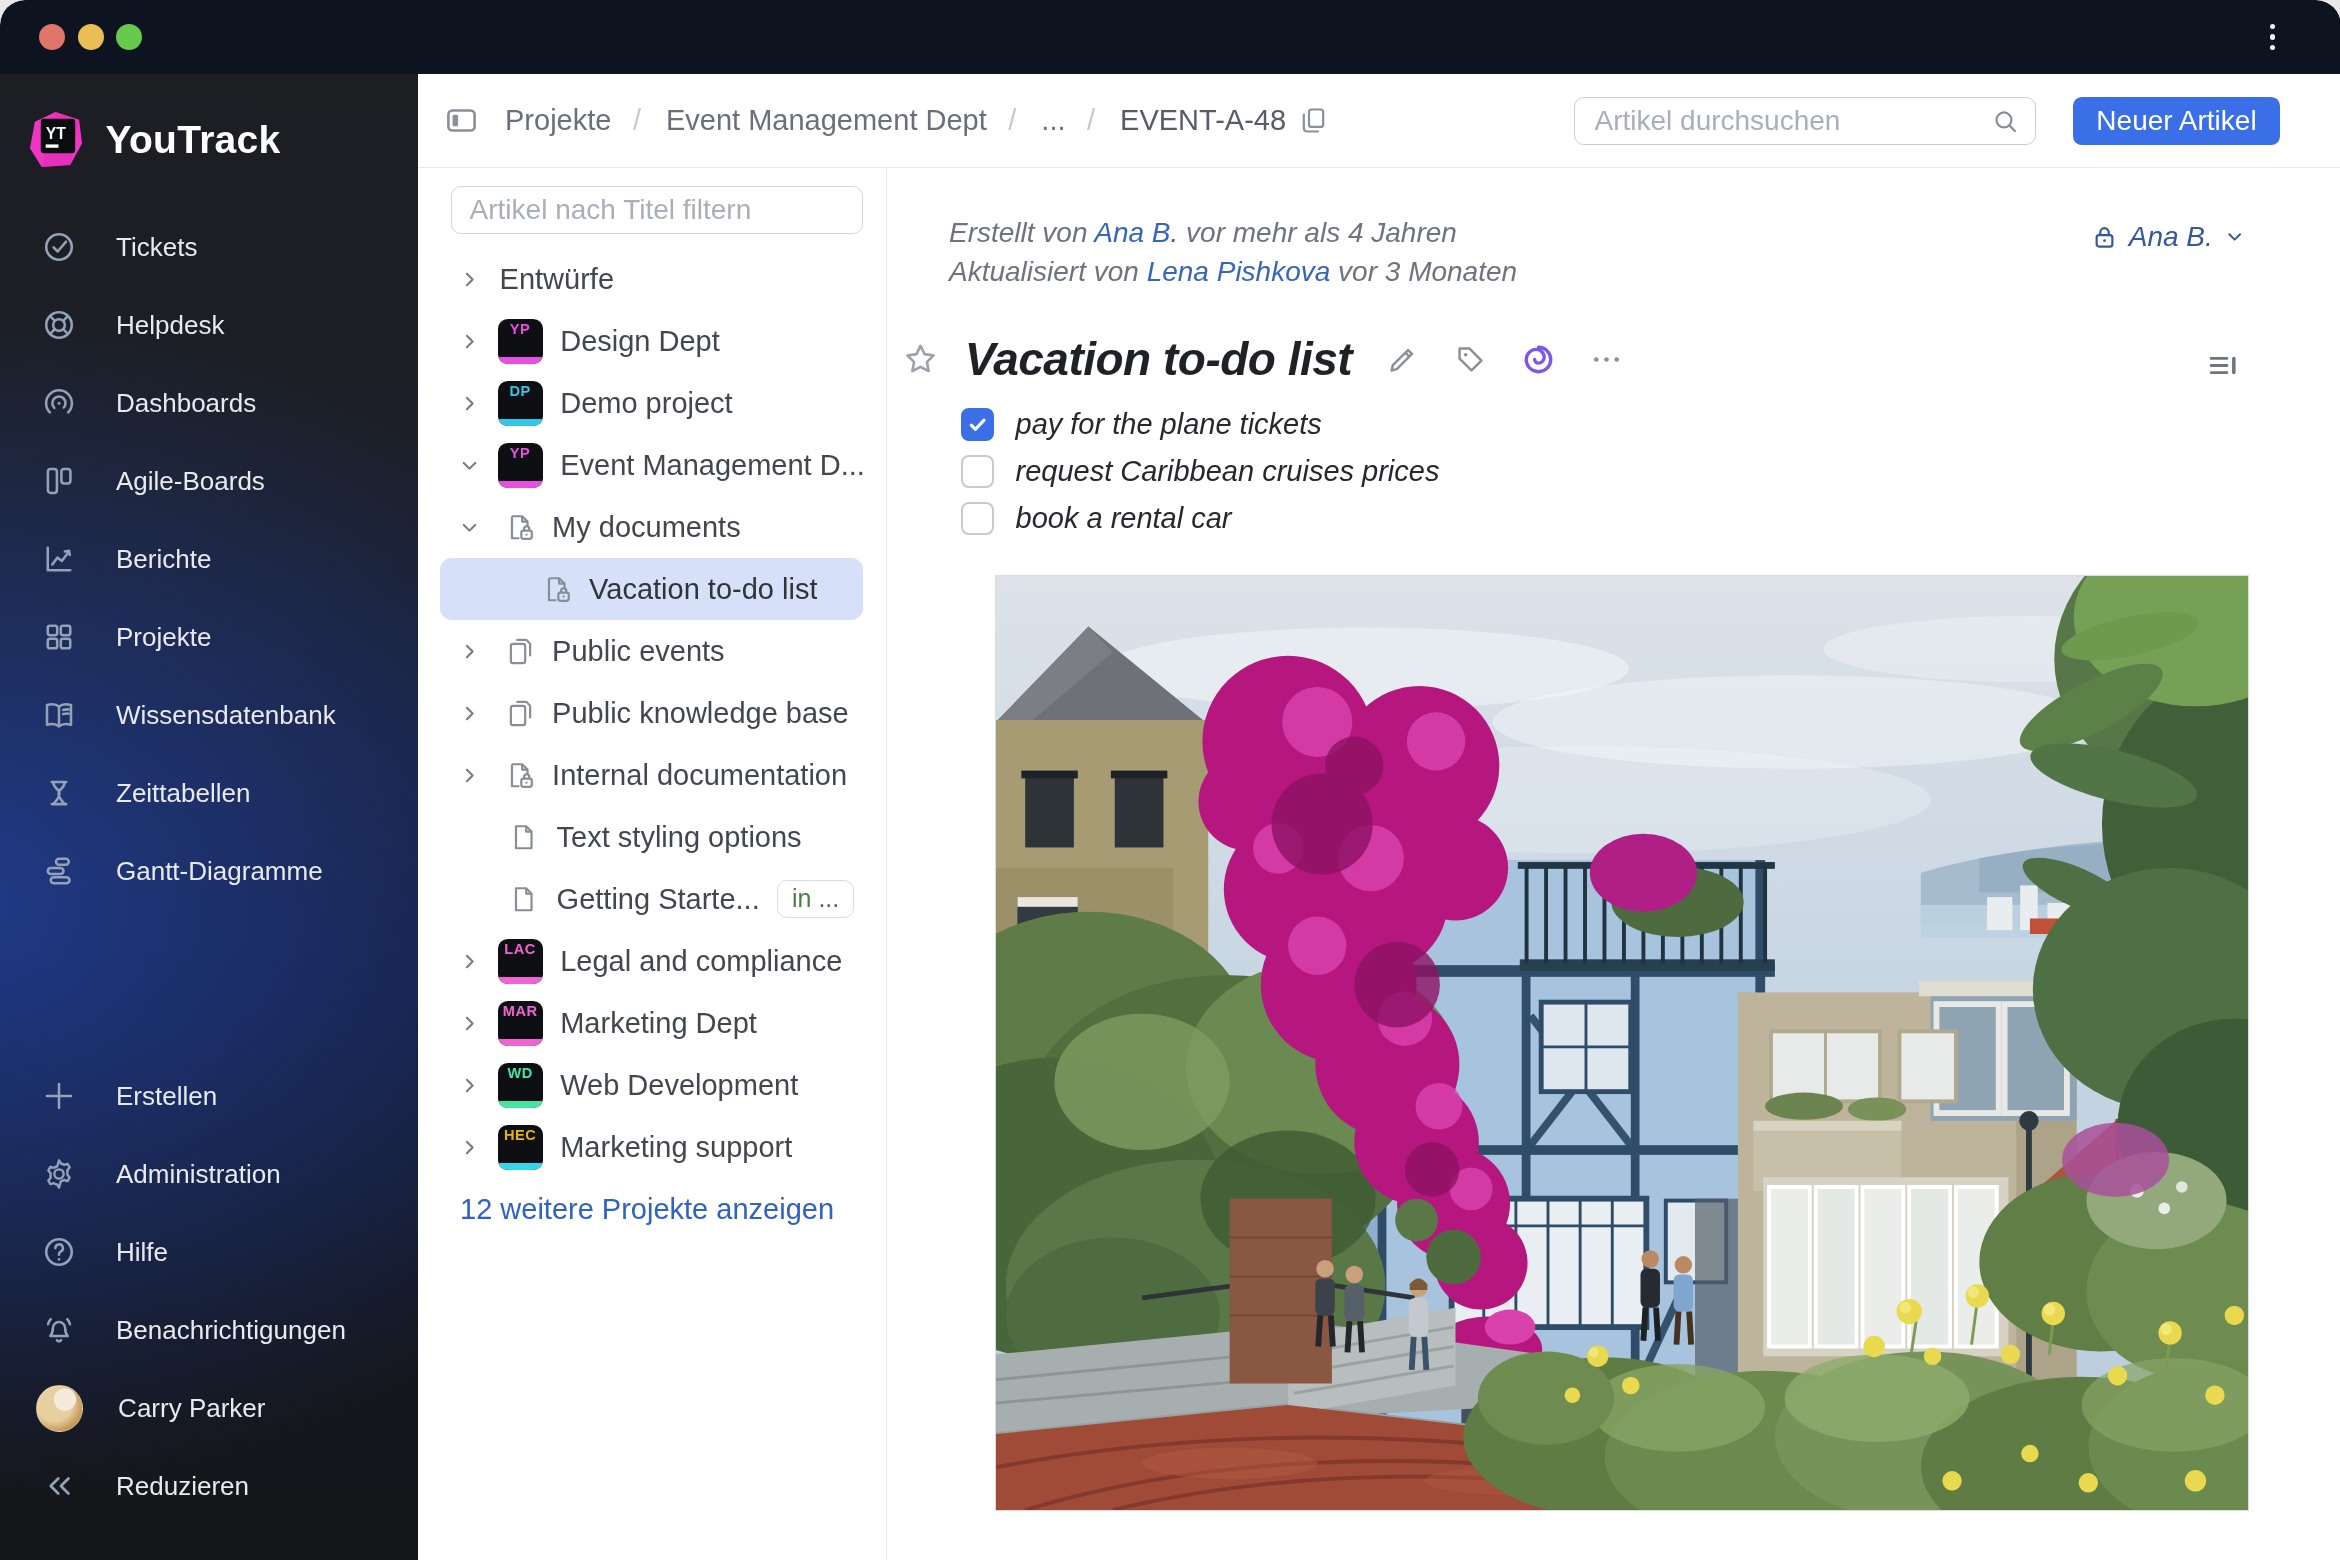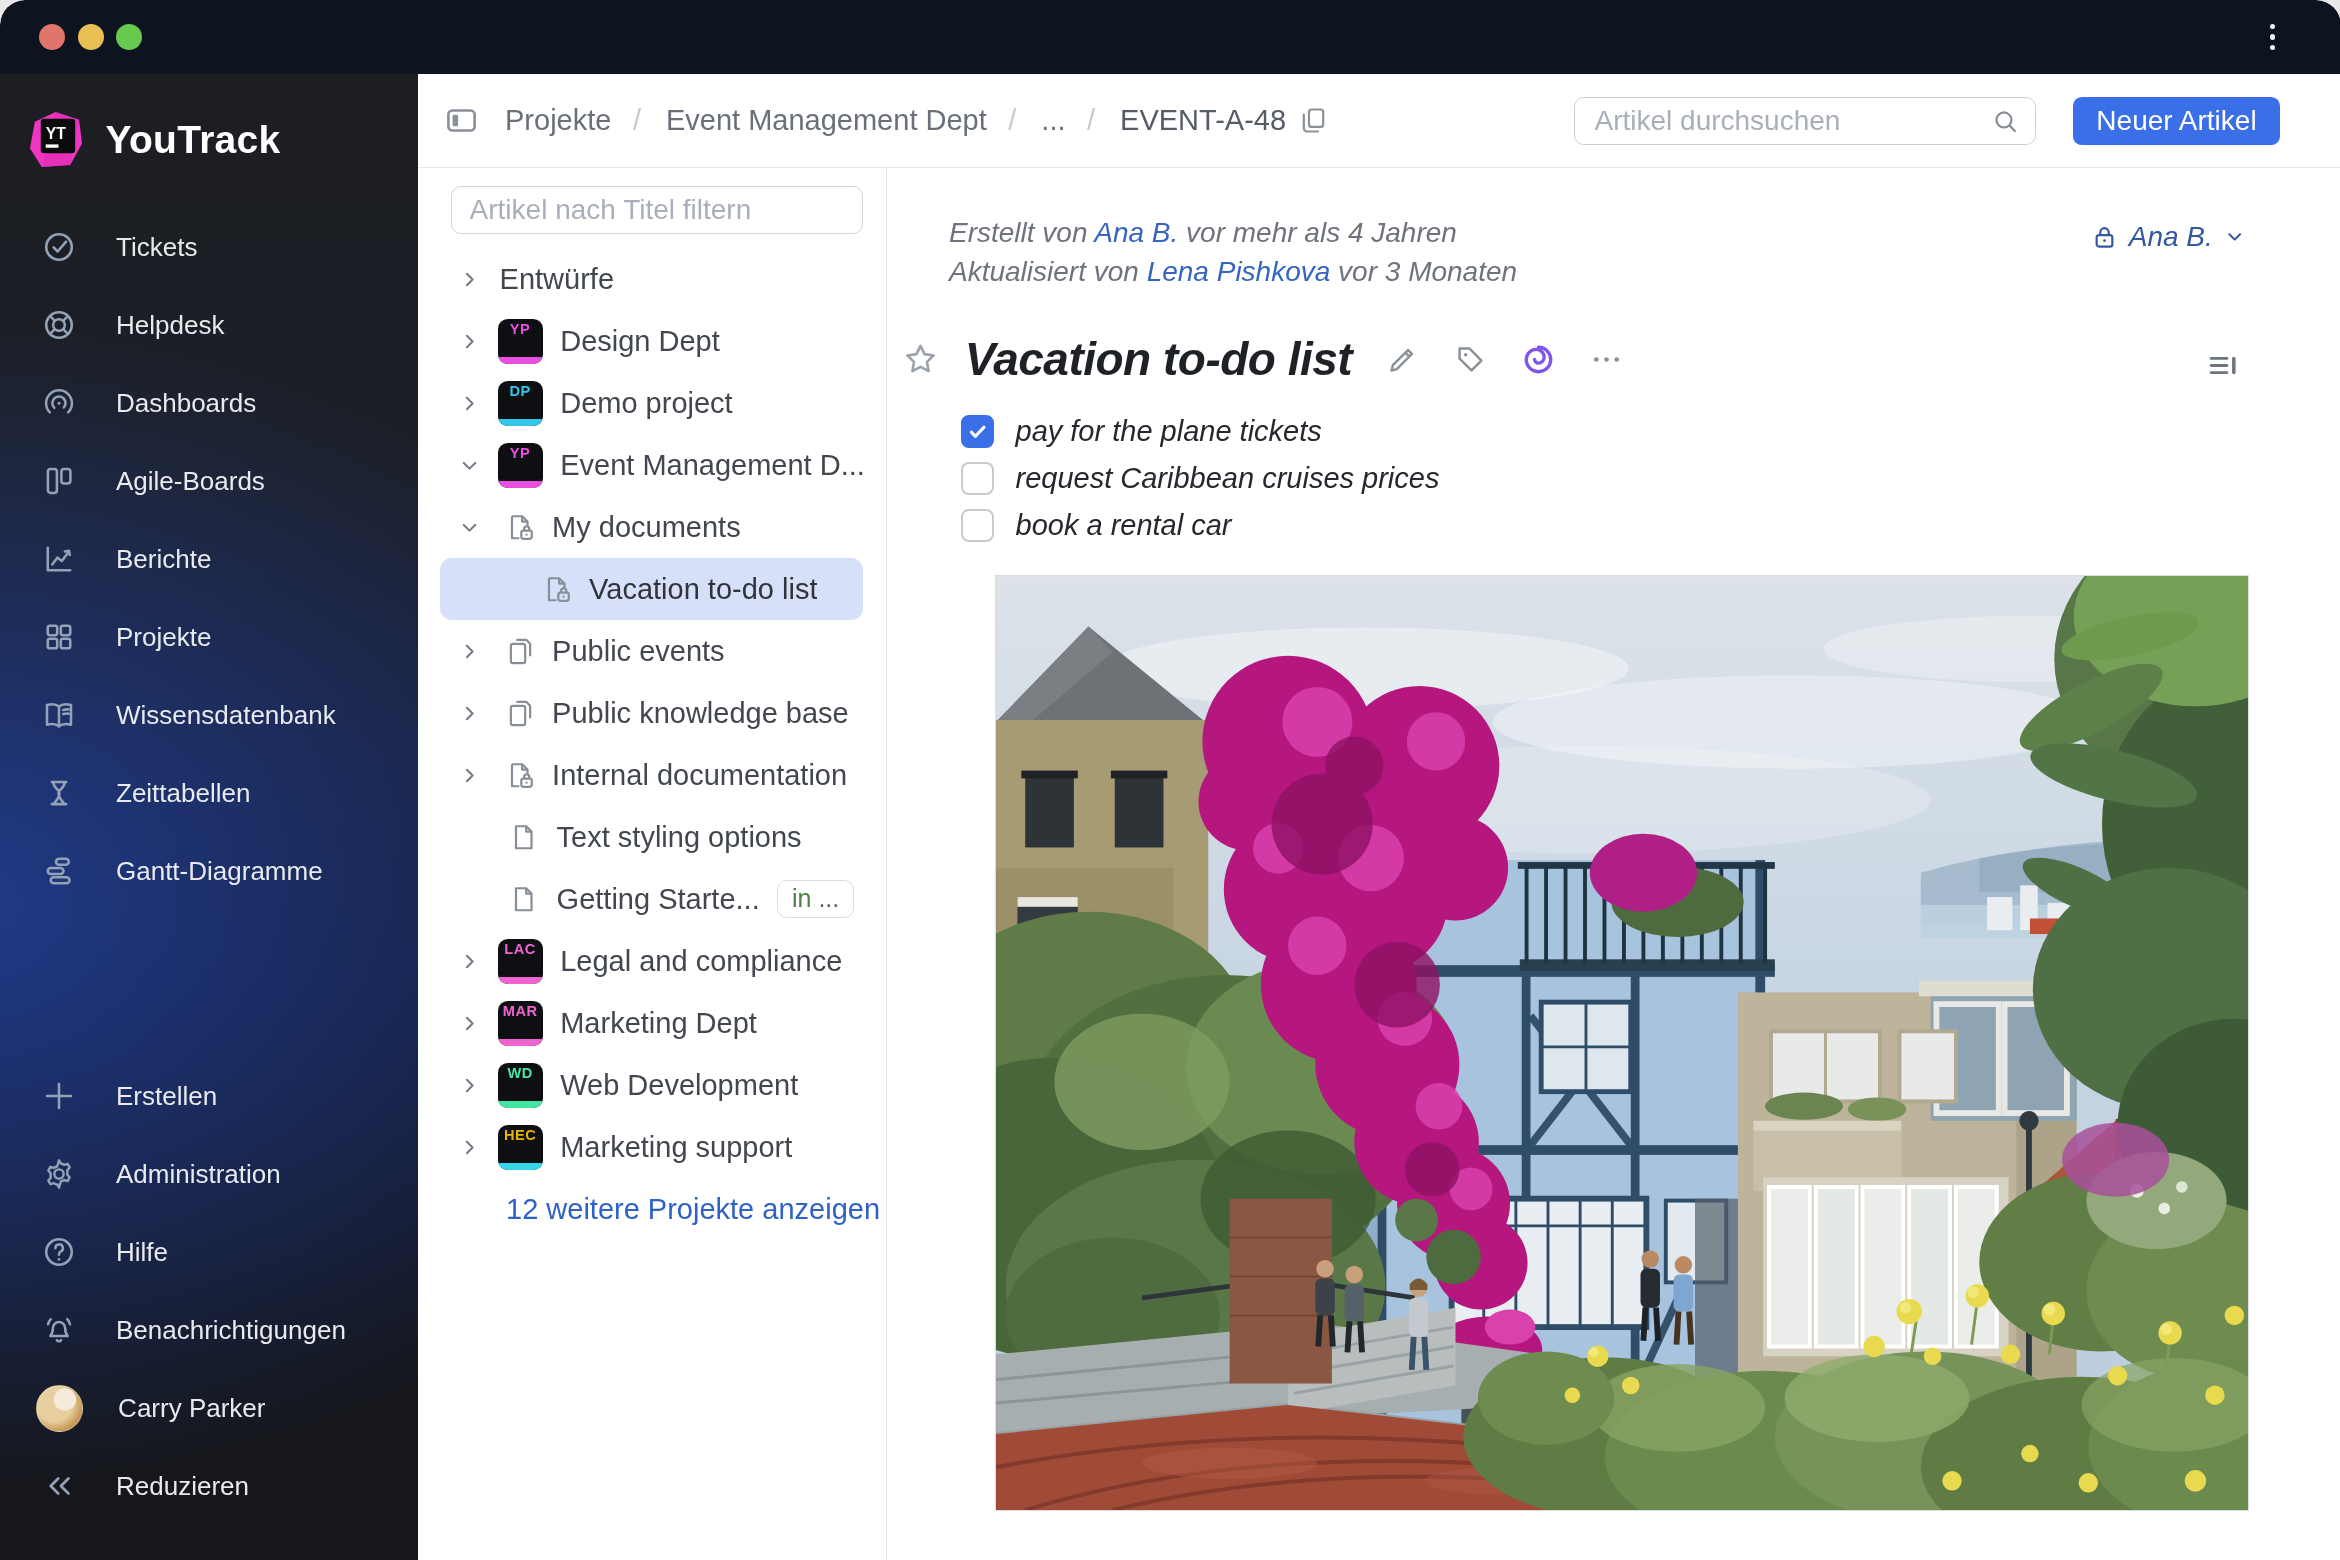--- a/index.html
+++ b/index.html
@@ -57,37 +57,37 @@
   .trow .chev { width:25px; height:25px; color:#747C86; flex:none; }
   .pbadge { position:relative; width:45px; height:45px; border-radius:9.8px; background:#0E0F13; margin:0 17.6px 0 15.6px; flex:none; overflow:hidden; }
   .pbadge .ini { position:absolute; left:0; top:2.9px; width:100%; text-align:center; font-size:14.6px; font-weight:bold; letter-spacing:0.5px; }
   .pbadge .bar { position:absolute; left:0; bottom:0; width:100%; height:6.8px; }
   .docicon { width:33px; height:33px; color:#878E97; margin:0 15.6px 0 21.5px; flex:none; }
   .trow.sel { background:var(--selected,#D6E1F9); border-radius:11.7px; margin:0 23.4px 0 21.5px; padding-left:101px; color:#31343B; }
   .trow.leaf { padding-left:90px; }
   .trow .tlabel { overflow:hidden; text-overflow:ellipsis; }
   .pill { margin-left:17.6px; border:1.5px solid #DADDE2; border-radius:9.8px; padding:2.9px 13.7px 4.9px; font-size:25px; color:#5A5F66; }
   .pill .in { color:#4C7F44; }
-  .more-link { height:62px; display:flex; align-items:center; padding-left:88px; font-size:29px; color:#2F62C7; cursor:pointer; }
+  .more-link { height:62px; display:flex; align-items:center; padding-left:42px; font-size:29px; color:#2F62C7; cursor:pointer; }
 
   
   .content { position:absolute; left:887px; top:168px; width:1453px; height:1393px; background:#fff;font-style:italic; }
   .meta { position:absolute; left:62px; top:45px; font-size:28px; color:#6E737D; line-height:39px; }
   .meta a { color:#3565C0; text-decoration:none; cursor:pointer; }
   .visibility { position:absolute; right:94px; top:53px; display:flex; align-items:center; color:#33589D; font-size:28px; cursor:pointer; }
   .visibility svg.lock { width:29px; height:29px; margin-right:9.8px; }
   .visibility svg.cdn { width:23.4px; height:23.4px; margin-left:9.8px; }
   .title-row { position:absolute; left:13.7px; top:164px; display:flex; align-items:center; }
   .title-row .star { width:39px; height:39px; color:#9AA1A9; cursor:pointer; flex:none; }
   .page-title { margin-left:25px; font-size:46px; font-weight:bold; color:#1E2126; letter-spacing:-0.5px; }
   .t-ico { width:35px; height:35px; color:#8B9198; margin-left:33px; cursor:pointer; flex:none; }
   .t-ico.ai { color:#7E57EA; }
   .toc-ico { position:absolute; right:98px; top:179px; width:37px; height:37px; color:#6F757D; cursor:pointer; }
   .checklist { position:absolute; left:74px; top:240px; }
-  .citem { height:47px; display:flex; align-items:center; }
+  .citem { height:47px; display:flex; }
   .checkbox { width:33px; height:33px; border:2px solid #C6CBD2; border-radius:7.8px; background:#fff; display:flex; align-items:center; justify-content:center; cursor:pointer; flex:none; }
   .checkbox svg { width:23.4px; height:23.4px; color:#fff; display:none; }
   .checkbox.checked { background:var(--accent,#2E72E4); border-color:var(--accent,#2E72E4); }
   .checkbox.checked svg { display:block; }
   .citem .clabel { margin-left:21.5px; font-size:29px; color:#26282D; }
   .photo { position:absolute; left:108px; top:407px; width:1254px; height:936px; border:1px solid #D9DCE1; background:#CFDAE3; }
   .photo svg { display:block; width:100%; height:100%; }
 </style>
 </head>
 <body>

